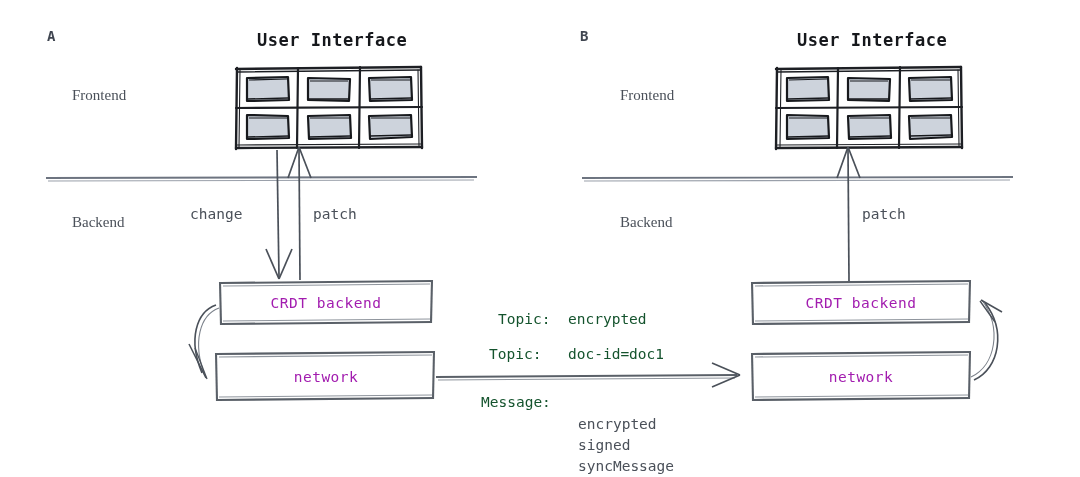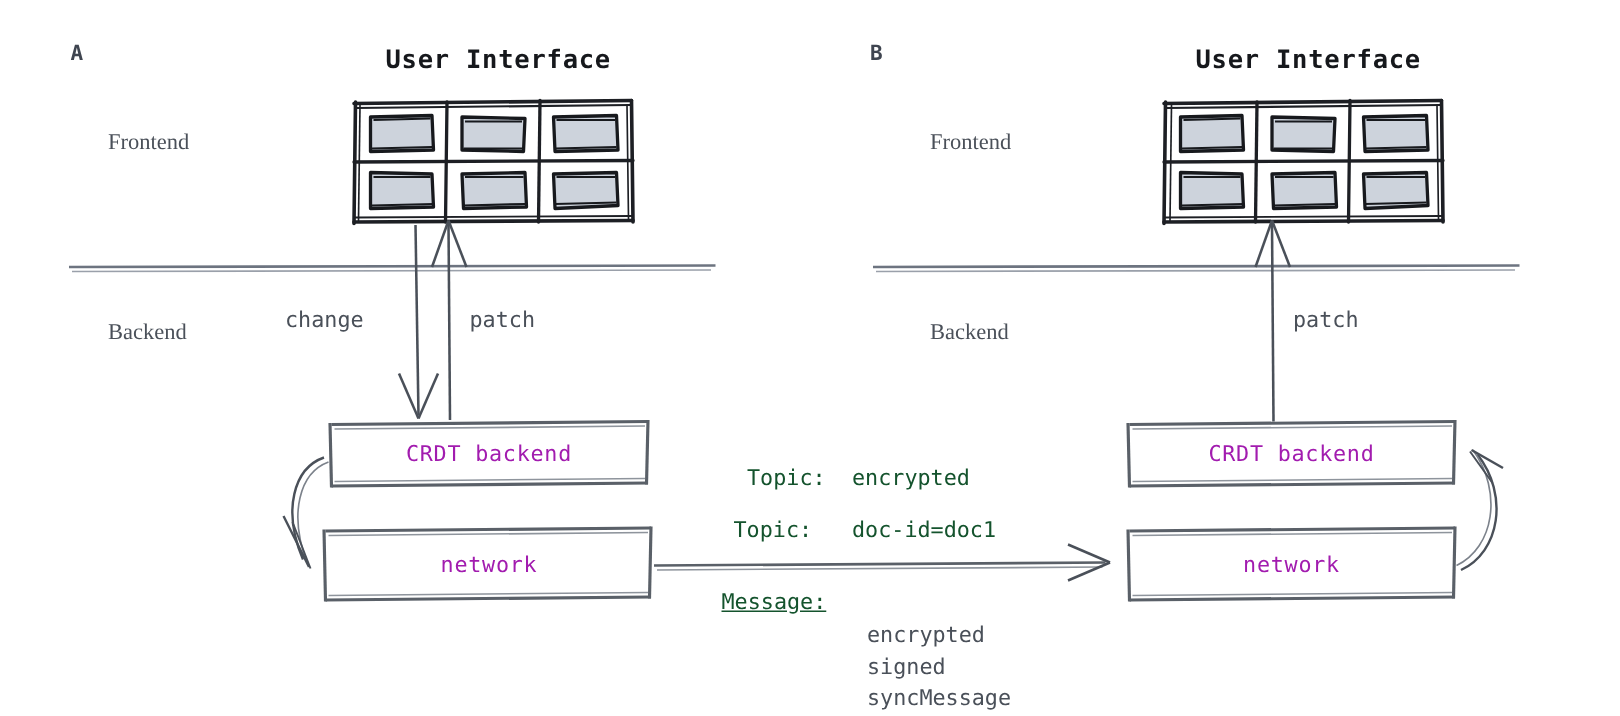--- a/index.html
+++ b/index.html
@@ -253,21 +253,21 @@
 <div class="txt tier-label" style="left:72px; top:213px;">Backend</div>
 <div class="txt edge-label" style="left:190px; top:205px;">change</div>
 <div class="txt edge-label" style="left:313px; top:205px;">patch</div>
 <div class="txt box-label" style="left:250px; top:294px; width:152px; text-align:center;">CRDT backend</div>
 <div class="txt box-label" style="left:250px; top:368px; width:152px; text-align:center;">network</div>
 
 <div class="txt msg-label" style="left:498px; top:310px;">Topic:</div>
 <div class="txt msg-label" style="left:568px; top:310px;">encrypted</div>
 <div class="txt msg-label" style="left:489px; top:345px;">Topic:</div>
 <div class="txt msg-label" style="left:568px; top:345px;">doc-id=doc1</div>
-<div class="txt msg-label" style="left:481px; top:393px;text-decoration:underline;">Message:</div>
+<div class="txt msg-label" style="left:481px; top:393px;">Message:</div>
 <div class="txt msg-block" style="left:578px; top:414px;">encrypted
 signed
 syncMessage</div>
 
 <div class="txt panel-label" style="left:580px; top:28px;">B</div>
 <div class="txt ui-title" style="left:797px; top:30px;">User Interface</div>
 <div class="txt tier-label" style="left:620px; top:86px;">Frontend</div>
 <div class="txt tier-label" style="left:620px; top:213px;">Backend</div>
 <div class="txt edge-label" style="left:862px; top:205px;">patch</div>
 <div class="txt box-label" style="left:785px; top:294px; width:152px; text-align:center;">CRDT backend</div>

